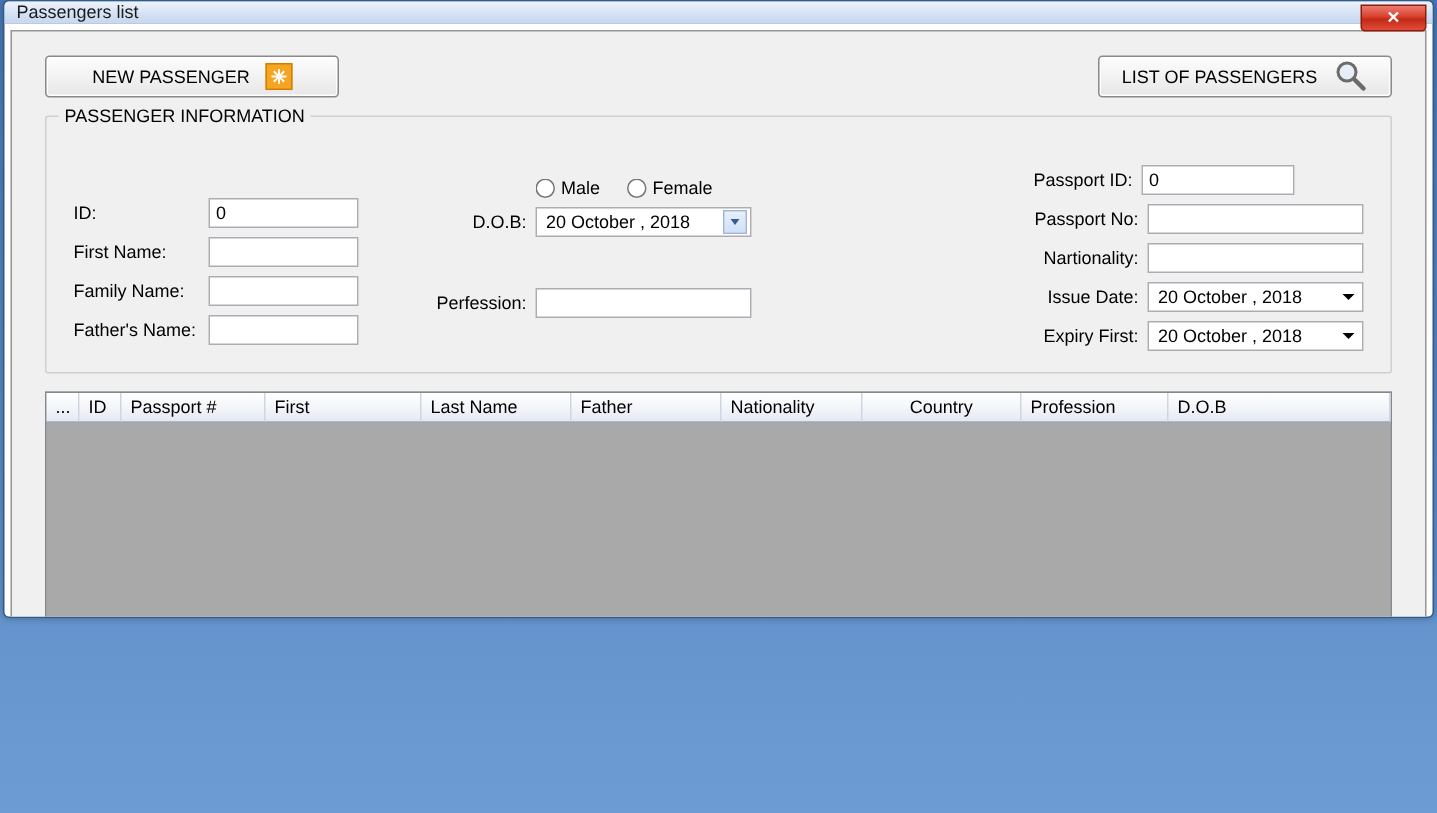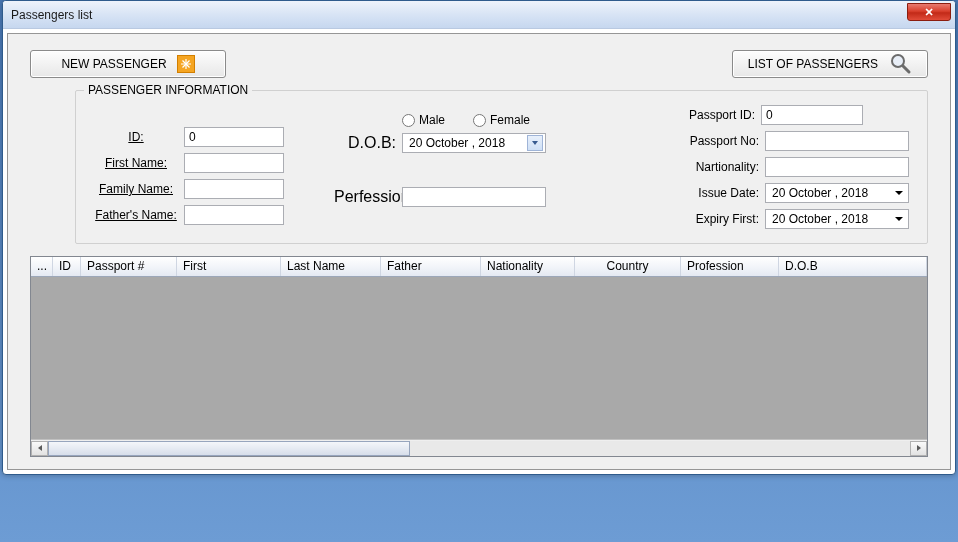--- a/index.html
+++ b/index.html
@@ -9,21 +9,21 @@
     font-size: 12px;
     background: linear-gradient(to bottom, #4a7ab8 0%, #6d9cd4 100%);
     width: 958px;
     height: 542px;
     overflow: hidden;
     position: relative;
   }
   .window {
     position: absolute;
     top: 0; left: 2px;
-    width: 954px; height: 475px;
+    width: 954px; height: 412px;
     background: #fff;
     border: 1px solid #2f5b8c;
     border-radius: 4px;
     box-shadow: 0 0 6px rgba(0,0,0,.3);
     display: flex;
     flex-direction: column;
     overflow: hidden;
   }
   .titlebar {
     height: 28px;
@@ -81,54 +81,53 @@
     background:#f5a522;
     border:1px solid #d27f00;
     display:flex;align-items:center;justify-content:center;
   }
   .icon-box svg { width:12px;height:12px; }
   .magnifier svg { width:24px;height:24px; }
   .groupbox {
     border: 1px solid #d0d0d0;
     border-radius: 2px;
     position: relative;
-    padding: 14px 18px 14px 18px;
+    padding: 32px 18px 14px 18px;
     margin-bottom: 12px;
-    margin-left: 45px;
   }
   .groupbox-title {
     position:absolute;
     top:-8px; left:8px;
     background:#f0f0f0;
     padding:0 4px;
     font-size:12px;
   }
   .form-grid {
     display:grid;
     grid-template-columns: 230px 260px 1fr;
     column-gap: 10px;
   }
   .col { display:flex; flex-direction:column; gap:6px; }
   .col3 { align-items:flex-end; }
   .frow { display:flex; align-items:center; gap:6px; }
-  .flabel { width: 84px; text-align:center; font-size:12px;text-decoration:underline; }
-  .flabel2 { width: 62px; text-align:right; font-size:16px; }
+  .flabel { width: 84px; text-align:left; font-size:12px; }
+  .flabel2 { width: 62px; text-align:right; font-size:12px; }
   .flabel3 { width: 80px; text-align:right; font-size:12px; }
   input[type=text].tb {
     height:20px;
     border:1px solid #abadb3;
     background:#fff;
     padding:1px 4px;
     font-size:12px;
   }
   .tb-ro { background:#f0f0f0; }
   .w100 { width:100px; }
   .w102 { width:102px; }
   .w144 { width:144px; }
-  .radio-row { display:flex; align-items:center; gap:28px; margin-left:68px; padding-top:8px;}
+  .radio-row { display:flex; align-items:center; gap:18px; margin-left:68px; padding-top:8px;}
   .radio-item { display:flex; align-items:center; gap:4px; font-size:12px;}
   input[type=radio]{ margin:0; }
   .datebox {
     display:flex; align-items:center;
     border:1px solid #abadb3;
     background:#fff;
     height:20px;
     width:144px;
     padding:0 2px 0 6px;
     font-size:12px;

